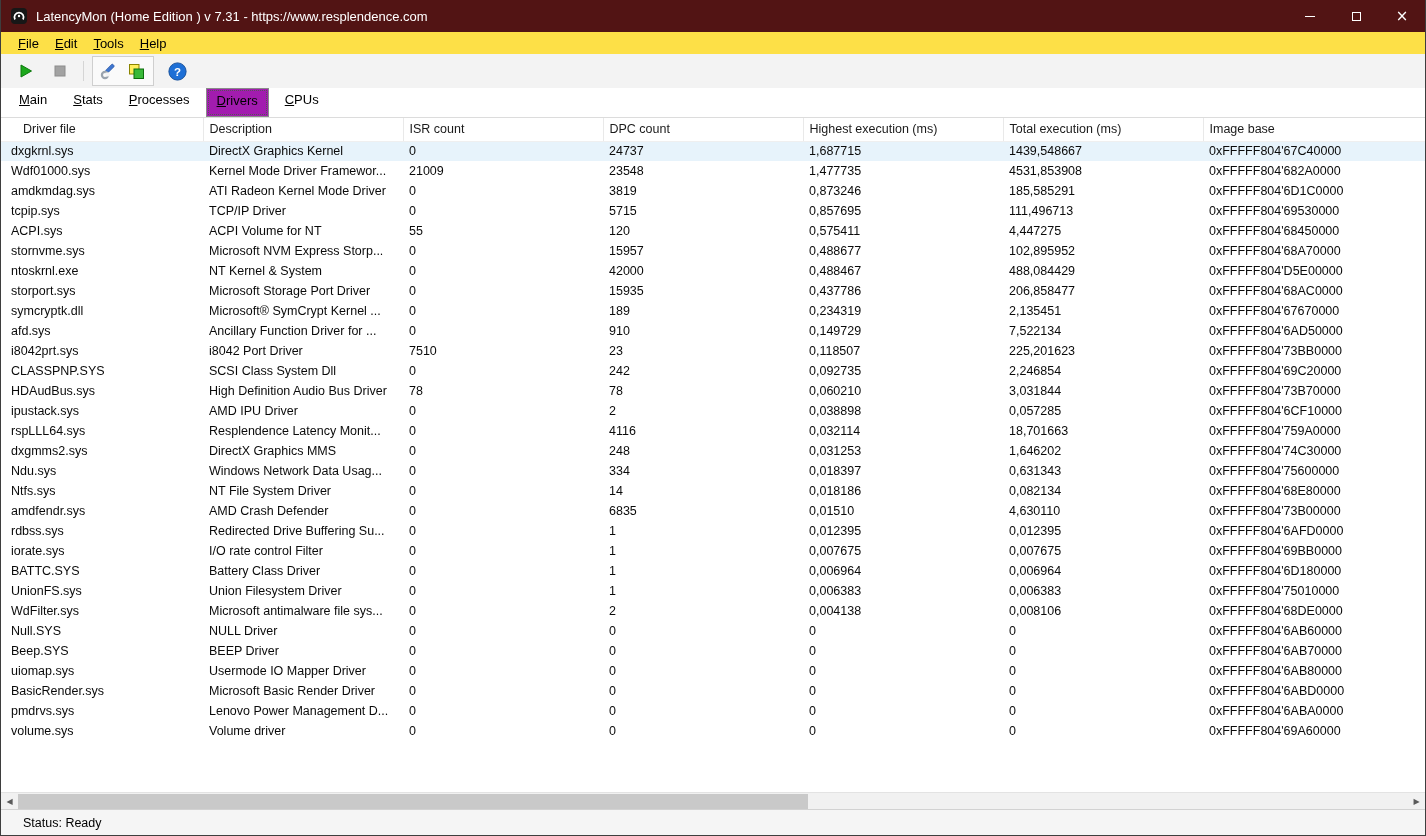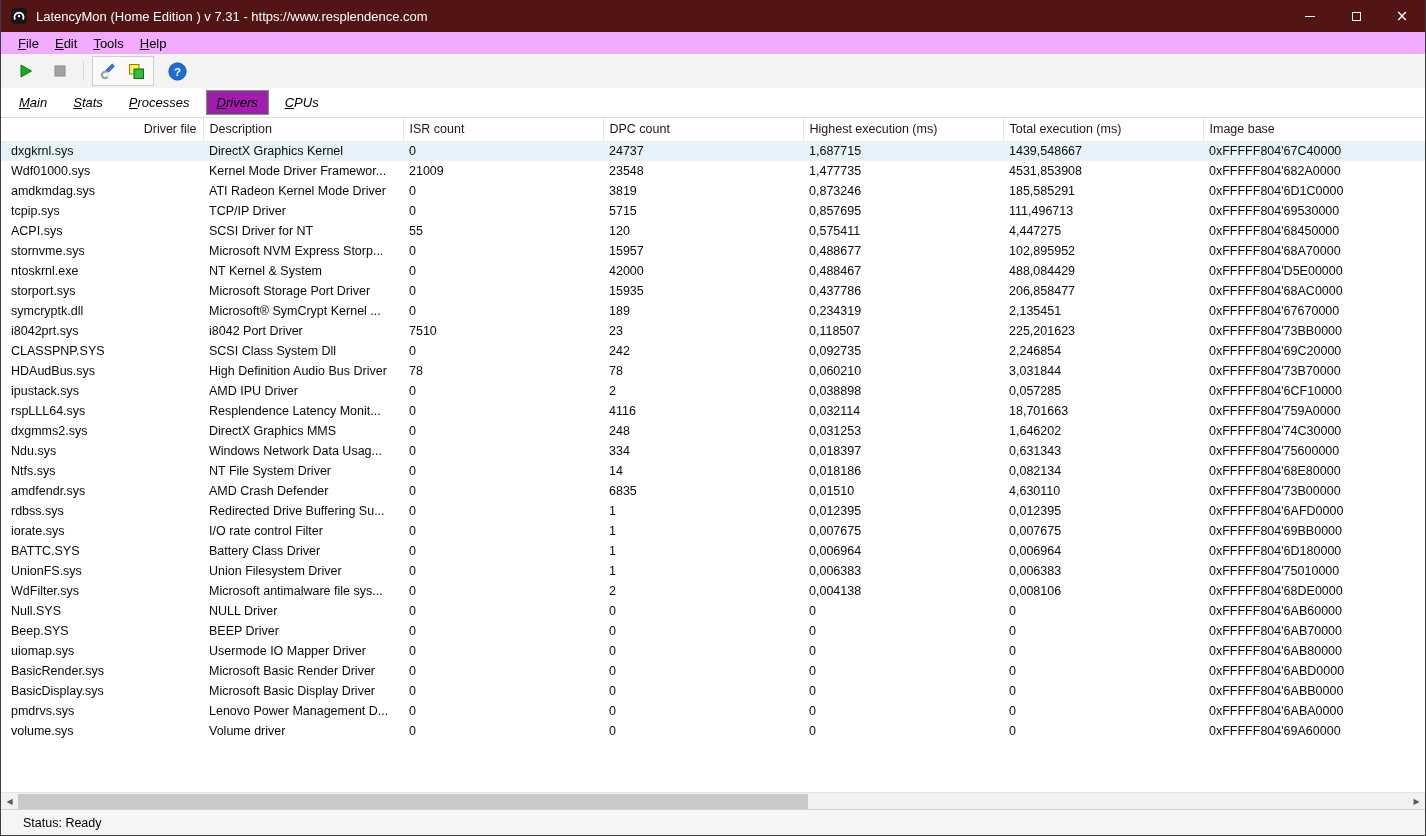--- a/index.html
+++ b/index.html
@@ -29,21 +29,21 @@
     display: flex; align-items: center; justify-content: center;
     cursor: default;
   }
   .glyph-min { width: 10px; height: 1px; background: #fff; }
   .glyph-max { width: 9px; height: 9px; border: 1px solid #fff; }
   .glyph-close { font-size: 15px; color: #fff; line-height: 1; font-family: "DejaVu Sans", sans-serif; }
 
   
   .menubar {
     flex: 0 0 22px; height: 22px;
-    background: #f0abfc;
+    background: #fde047;
     display: flex; align-items: center;
     padding-left: 9px; font-size: 13px;
   }
   .menu-item { padding: 2px 8px; }
 
   
   .toolbar {
     flex: 0 0 34px; height: 34px;
     background: #f3f3f3;
     display: flex; align-items: center;
@@ -58,22 +58,22 @@
     display: flex; align-items: center;
     border: 1px solid #cfcfcf; background: #fafafa;
     padding: 1px 2px; margin-right: 10px;
   }
   .tool-group .tool-btn { margin-right: 2px; }
 
   
   .tabstrip {
     flex: 0 0 29px; height: 29px;
     background: #ffffff;
-    display: flex; align-items: center;
-    padding-left: 8px; font-size: 13px; font-style: italic;
+    display: flex; 
+    padding-left: 8px; font-size: 13px;
   }
   .tab { padding: 4px 10px; margin-right: 6px; }
   .tab.active {
     border: 1px solid #8a8a8a;
     outline: 1px dotted #555; outline-offset: -3px;
     background: #a21caf;
   }
 
   
   .table-area {
@@ -98,21 +98,21 @@
     border-bottom: 1px solid #efefef;
     white-space: nowrap; overflow: hidden;
   }
   thead th:last-child { border-right: none; }
   tbody td {
     height: 20px; padding: 0 6px;
     white-space: nowrap; overflow: hidden; text-overflow: clip;
     color: #0a0a0a;
   }
   tbody td:first-child { padding-left: 10px; }
-  thead th:first-child { padding-left: 10px; text-align: right; }
+  thead th:first-child { padding-left: 22px; }
   tbody tr.selected td { background: #e7f3fb; }
 
   
   .hscroll {
     position: absolute; left: 0; right: 0; bottom: 0;
     height: 17px; background: #f1f1f1;
     border-top: 1px solid #e3e3e3;
   }
   .hscroll .arrow {
     position: absolute; top: 0; width: 17px; height: 17px;
@@ -266,21 +266,21 @@
     <td>tcpip.sys</td>
     <td>TCP/IP Driver</td>
     <td>0</td>
     <td>5715</td>
     <td>0,857695</td>
     <td>111,496713</td>
     <td>0xFFFFF804'69530000</td>
   </tr>
           <tr>
     <td>ACPI.sys</td>
-    <td>SCSI Driver for NT</td>
+    <td>ACPI Volume for NT</td>
     <td>55</td>
     <td>120</td>
     <td>0,575411</td>
     <td>4,447275</td>
     <td>0xFFFFF804'68450000</td>
   </tr>
           <tr>
     <td>stornvme.sys</td>
     <td>Microsoft NVM Express Storp...</td>
     <td>0</td>
@@ -308,20 +308,29 @@
     <td>0xFFFFF804'68AC0000</td>
   </tr>
           <tr>
     <td>symcryptk.dll</td>
     <td>Microsoft® SymCrypt Kernel ...</td>
     <td>0</td>
     <td>189</td>
     <td>0,234319</td>
     <td>2,135451</td>
     <td>0xFFFFF804'67670000</td>
+  </tr>
+          <tr>
+    <td>afd.sys</td>
+    <td>Ancillary Function Driver for ...</td>
+    <td>0</td>
+    <td>910</td>
+    <td>0,149729</td>
+    <td>7,522134</td>
+    <td>0xFFFFF804'6AD50000</td>
   </tr>
           <tr>
     <td>i8042prt.sys</td>
     <td>i8042 Port Driver</td>
     <td>7510</td>
     <td>23</td>
     <td>0,118507</td>
     <td>225,201623</td>
     <td>0xFFFFF804'73BB0000</td>
   </tr>
@@ -472,29 +481,20 @@
           <tr>
     <td>BasicRender.sys</td>
     <td>Microsoft Basic Render Driver</td>
     <td>0</td>
     <td>0</td>
     <td>0</td>
     <td>0</td>
     <td>0xFFFFF804'6ABD0000</td>
   </tr>
           <tr>
-    <td>BasicDisplay.sys</td>
-    <td>Microsoft Basic Display Driver</td>
-    <td>0</td>
-    <td>0</td>
-    <td>0</td>
-    <td>0</td>
-    <td>0xFFFFF804'6ABB0000</td>
-  </tr>
-          <tr>
     <td>pmdrvs.sys</td>
     <td>Lenovo Power Management D...</td>
     <td>0</td>
     <td>0</td>
     <td>0</td>
     <td>0</td>
     <td>0xFFFFF804'6ABA0000</td>
   </tr>
           <tr>
     <td>volume.sys</td>

